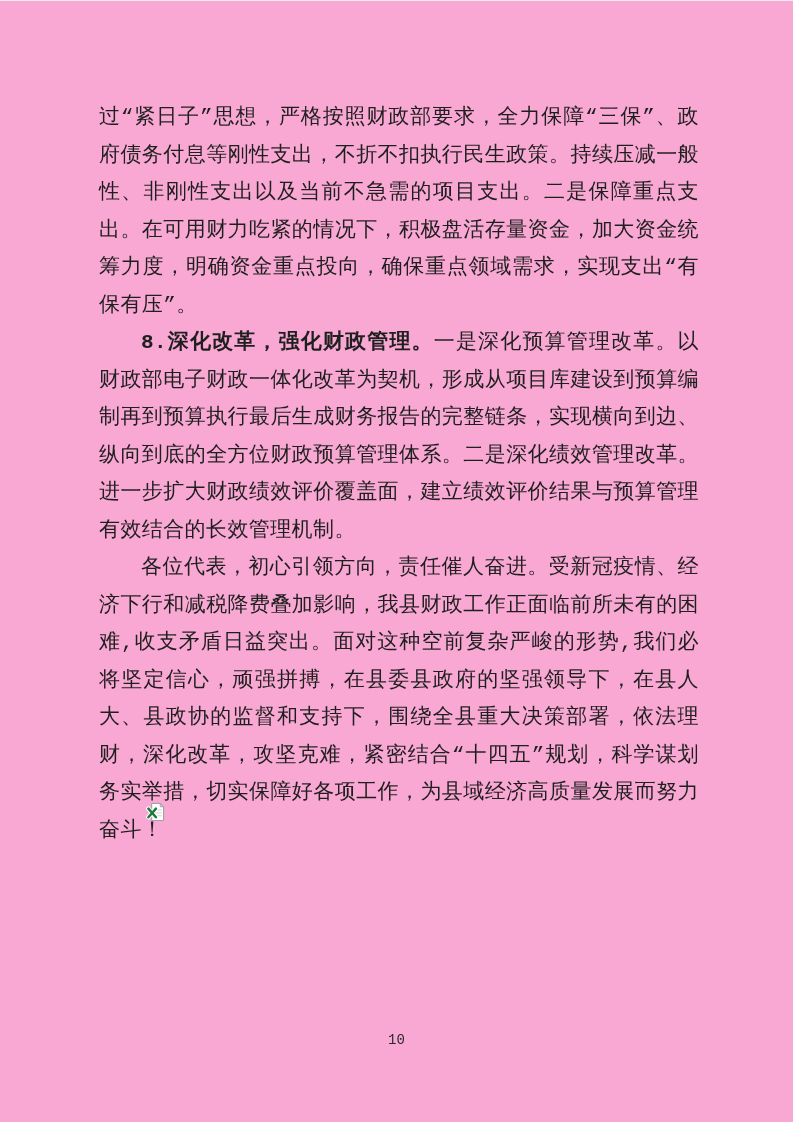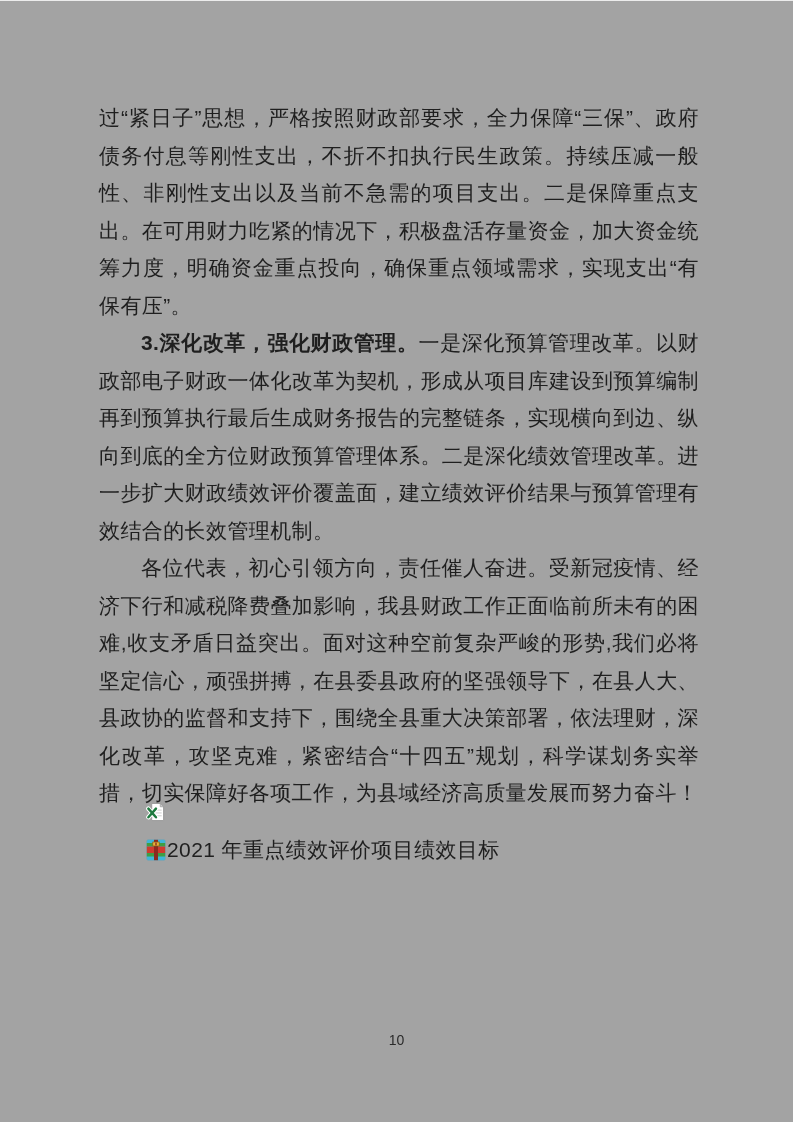--- a/index.html
+++ b/index.html
@@ -4,23 +4,23 @@
 <style>
   html, body {
     margin: 0;
     padding: 0;
     background: #ffffff;
   }
   .page {
     position: relative;
     width: 793px;
     height: 1122px;
-    background: #a3a3a3;
+    background: #f9a8d4;
     overflow: hidden;
-    font-family: Liberation Sans, sans-serif;
+    font-family: Liberation Mono, monospace;
     color: #1f1f1f;
     border-top: 1px solid #ececec;
     box-sizing: border-box;
   }
   .body-text {
     position: absolute;
     left: 99px;
     top: 98px;
     width: 600px;
     font-size: 21px;
@@ -74,60 +74,38 @@
     color: #2a2a2a;
   }
 </style>
 </head>
 <body>
 
 <div class="page">
 
   <div class="body-text">
     <p class="para continuation"><span>过“紧日子”思想，严格按照财政部要求，全力保障“三保”、政府债务付息等刚性支出，不折不扣执行民生政策。持续压减一般性、非刚性支出以及当前不急需的项目支出。二是保障重点支出。在可用财力吃紧的情况下，积极盘活存量资金，加大资金统筹力度，明确资金重点投向，确保重点领域需求，实现支出“有保有压”。</span></p>
-    <p class="para"><b class="run-bold">3.深化改革，强化财政管理。</b><span>一是深化预算管理改革。以财政部电子财政一体化改革为契机，形成从项目库建设到预算编制再到预算执行最后生成财务报告的完整链条，实现横向到边、纵向到底的全方位财政预算管理体系。二是深化绩效管理改革。进一步扩大财政绩效评价覆盖面，建立绩效评价结果与预算管理有效结合的长效管理机制。</span></p>
+    <p class="para"><b class="run-bold">8.深化改革，强化财政管理。</b><span>一是深化预算管理改革。以财政部电子财政一体化改革为契机，形成从项目库建设到预算编制再到预算执行最后生成财务报告的完整链条，实现横向到边、纵向到底的全方位财政预算管理体系。二是深化绩效管理改革。进一步扩大财政绩效评价覆盖面，建立绩效评价结果与预算管理有效结合的长效管理机制。</span></p>
     <p class="para"><span>各位代表，初心引领方向，责任催人奋进。受新冠疫情、经济下行和减税降费叠加影响，我县财政工作正面临前所未有的困难,收支矛盾日益突出。面对这种空前复杂严峻的形势,我们必将坚定信心，顽强拼搏，在县委县政府的坚强领导下，在县人大、县政协的监督和支持下，围绕全县重大决策部署，依法理财，深化改革，攻坚克难，紧密结合“十四五”规划，科学谋划务实举措，切实保障好各项工作，为县域经济高质量发展而努力奋斗！</span></p>
   </div>
 
   <div class="attachments">
 
     <div class="attachment">
       <span class="icon">
         <svg width="19" height="20" viewBox="0 0 20 20" aria-hidden="true">
           <path d="M6 1 L15 1 L18.5 4.5 L18.5 19 L6 19 Z" fill="#ffffff" stroke="#9a9a9a" stroke-width="1"></path>
           <path d="M15 1 L15 4.5 L18.5 4.5 Z" fill="#cfcfcf" stroke="#9a9a9a" stroke-width="0.8"></path>
           <line x1="9" y1="8" x2="16.5" y2="8" stroke="#bdbdbd" stroke-width="0.8"></line>
           <line x1="9" y1="11" x2="16.5" y2="11" stroke="#bdbdbd" stroke-width="0.8"></line>
           <line x1="9" y1="14" x2="16.5" y2="14" stroke="#bdbdbd" stroke-width="0.8"></line>
           <path d="M2.5 6.5 L10.5 15.5 M10.5 6.5 L2.5 15.5" stroke="#ffffff" stroke-width="4.6" stroke-linecap="round"></path>
           <path d="M2.5 6.5 L10.5 15.5 M10.5 6.5 L2.5 15.5" stroke="#1f7a3f" stroke-width="2.6" stroke-linecap="round"></path>
         </svg>
       </span>
     </div>
 
-    <div class="attachment">
-      <span class="icon">
-        <svg width="20" height="22" viewBox="0 0 20 22" aria-hidden="true">
-          <defs>
-            <clipPath id="rarclip">
-                <rect x="0.5" y="0.5" width="19" height="21" rx="2"></rect>
-              </clipPath>
-          </defs>
-          <g clip-path="url(#rarclip)">
-            <rect x="0" y="0" width="20" height="22" fill="#3fb6d9"></rect>
-            <rect x="0" y="4" width="20" height="3.5" fill="#3f9e43"></rect>
-            <rect x="0" y="7.5" width="20" height="6.5" fill="#cf3a2e"></rect>
-            <rect x="0" y="14" width="20" height="3.5" fill="#3f9e43"></rect>
-            <rect x="8" y="0" width="4" height="22" fill="#8a2b20"></rect>
-            <rect x="6.8" y="3" width="6.4" height="4" fill="#e6b23c" stroke="#8a5a10" stroke-width="0.7"></rect>
-            <rect x="9.3" y="3.6" width="1.4" height="2.8" fill="#8a2b20"></rect>
-          </g>
-          <rect x="0.5" y="0.5" width="19" height="21" rx="2" fill="none" stroke="#8aa0a8" stroke-width="0.6"></rect>
-        </svg>
-      </span>
-      <span class="attachment-label">2021 年重点绩效评价项目绩效目标</span>
-    </div>
 
   </div>
 
   <div class="page-number">10</div>
 
 </div>
 
 </body></html>

